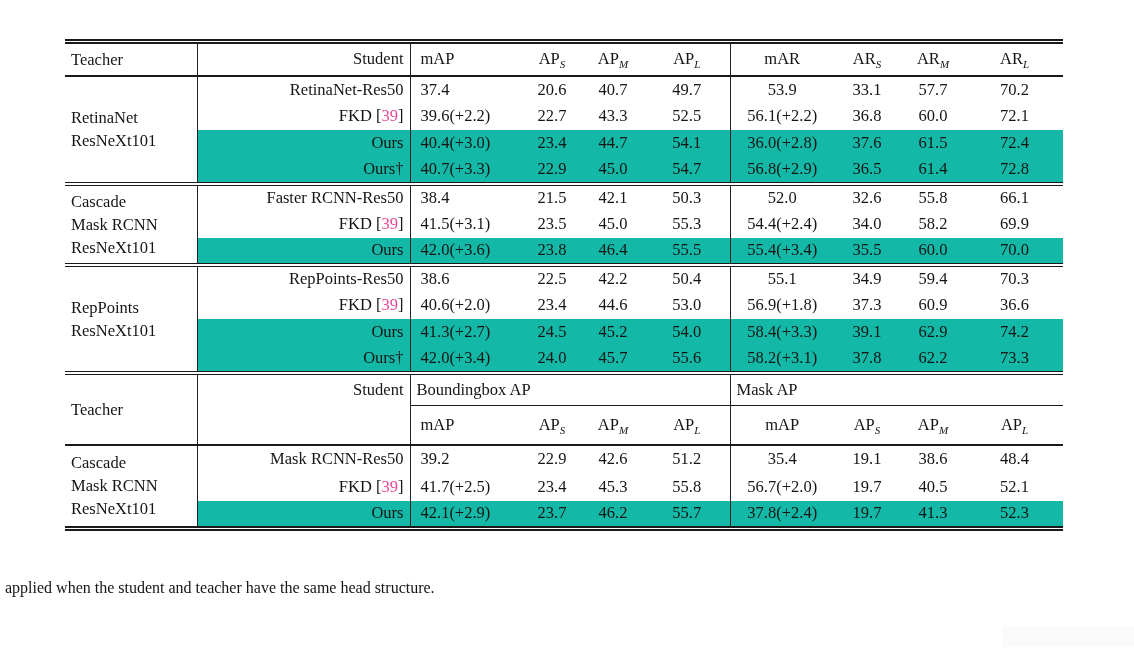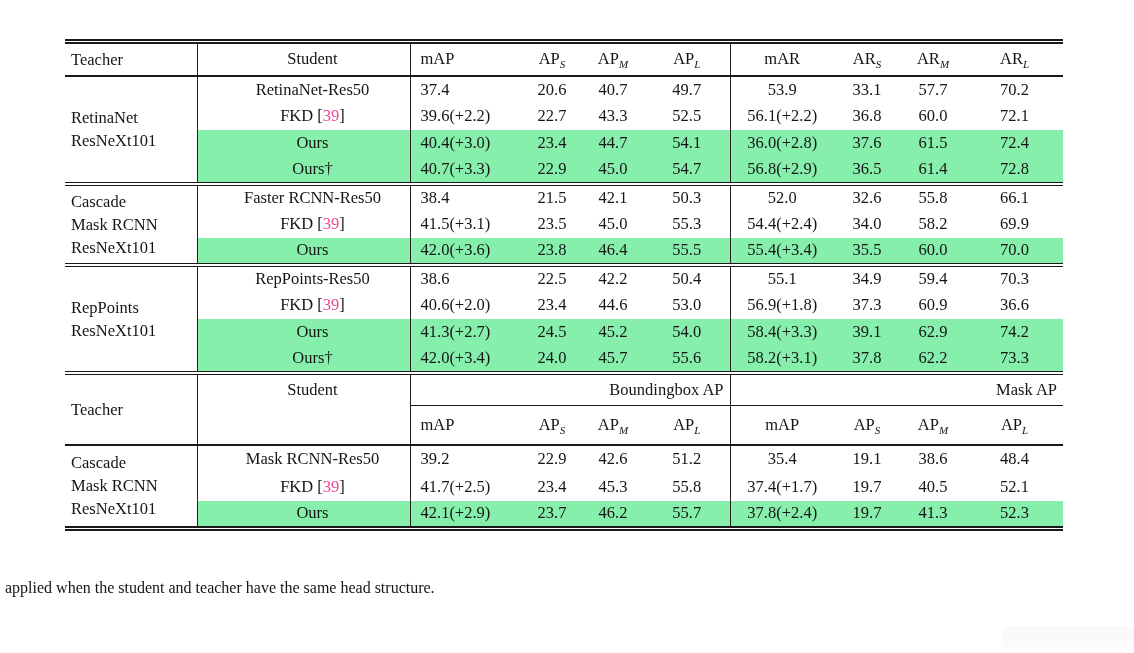--- a/index.html
+++ b/index.html
@@ -17,27 +17,27 @@
   }
   td { padding:0 6px; font-size:16.5px; overflow:hidden; white-space:nowrap; }
   tbody.dbl { border-top:4px double #1a1a1a; }
   tbody.sgl { border-top:2px solid #1a1a1a; }
   #h1 tr { height:34px; }
   tbody[data-block="0"] tr, tbody[data-block="1"] tr, tbody[data-block="2"] tr { height:27px; }
   tbody[data-block="3"] tr { height:28px; }
   tr.h2a { height:33px; }
   tr.h2b { height:39px; }
   td.teacher { text-align:left; vertical-align:middle; line-height:23px; }
-  td.student { text-align:center; padding-left:24px; }
+  td.student { text-align:right; padding-left:24px; }
   td.h2student { vertical-align:top; padding-top:5px; }
   td.num-l { text-align:left; padding-left:10px; }
   td.num-c { text-align:center; }
   td.bl { border-left:1.5px solid #222222; }
-  tr.shaded td { background:#86efac; }
-  td.group { text-align:right; border-bottom:1.5px solid #1a1a1a; vertical-align:middle; }
+  tr.shaded td { background:#14b8a6; }
+  td.group { text-align:left; border-bottom:1.5px solid #1a1a1a; vertical-align:middle; }
   sub { font-size:11px; font-style:italic; line-height:0; }
   .cite { color:#ec4899; }
   .caption {
     position:absolute; left:5px; top:576px; width:1129px;
     font-size:16px; line-height:24px; color:#151515;
   }
   .caption .ln1 { white-space:nowrap; overflow:hidden; }
   .ghost-box {
     position:absolute; left:1003px; top:626px; width:131px; height:21px;
     background:#fafafa;
@@ -252,21 +252,21 @@
           <td class="num-c">19.1</td>
           <td class="num-c">38.6</td>
           <td class="num-c">48.4</td>
         </tr>
         <tr>
           <td class="student bl"><span>FKD [</span><span class="cite">39</span><span>]</span></td>
           <td class="num-l bl">41.7(+2.5)</td>
           <td class="num-c">23.4</td>
           <td class="num-c">45.3</td>
           <td class="num-c">55.8</td>
-          <td class="num-c bl">37.4(+1.7)</td>
+          <td class="num-c bl">56.7(+2.0)</td>
           <td class="num-c">19.7</td>
           <td class="num-c">40.5</td>
           <td class="num-c">52.1</td>
         </tr>
         <tr class="shaded">
           <td class="student bl">Ours</td>
           <td class="num-l bl">42.1(+2.9)</td>
           <td class="num-c">23.7</td>
           <td class="num-c">46.2</td>
           <td class="num-c">55.7</td>

